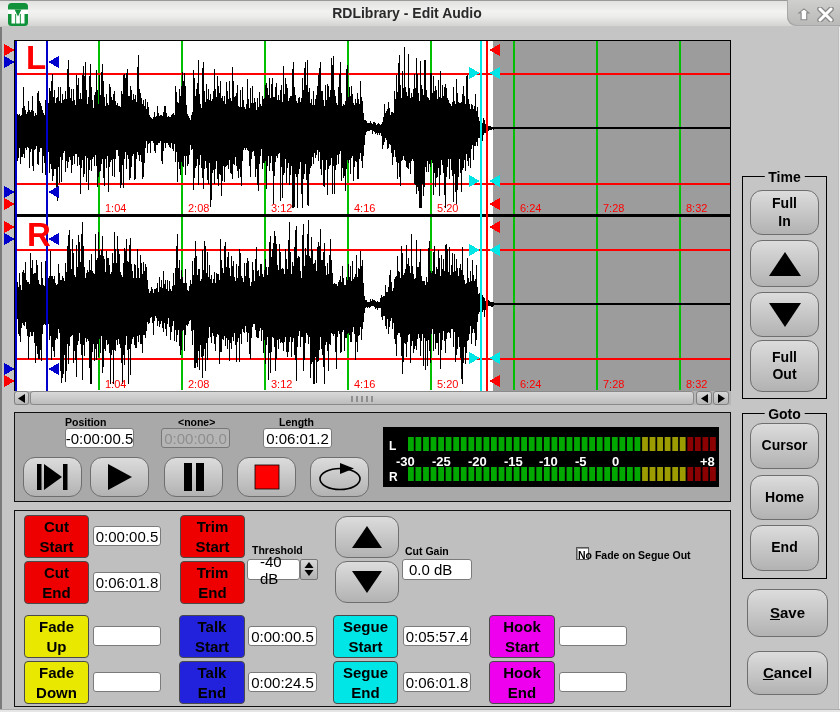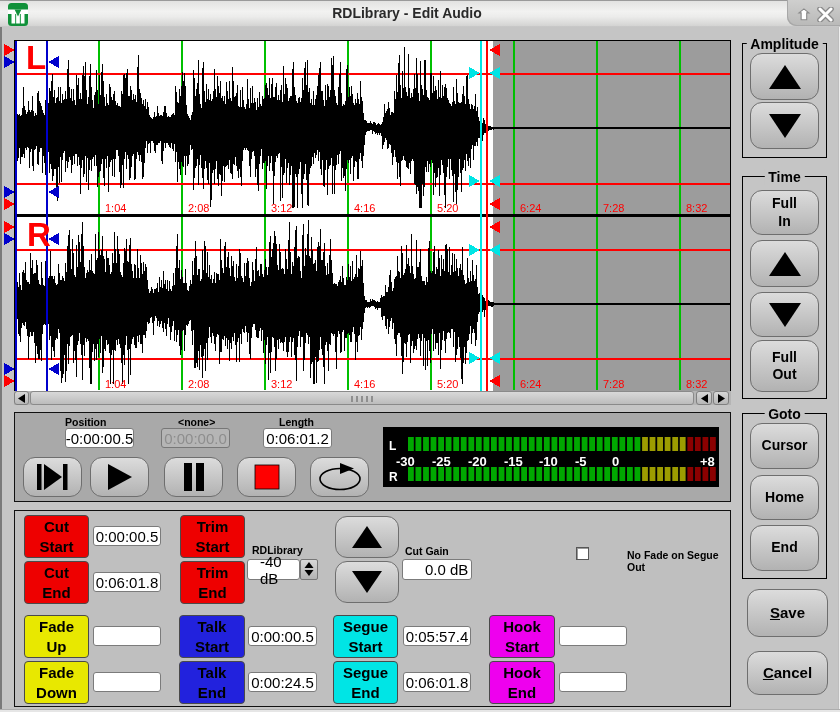--- a/index.html
+++ b/index.html
@@ -300,21 +300,21 @@
 
   <div id="markers">
 
     <div class="cbtn" style="left:9px;top:4px;width:65px;height:43px;background:#ee0000">Cut<br>Start</div>
     <div class="cbtn" style="left:9px;top:50px;width:65px;height:43px;background:#ee0000">Cut<br>End</div>
     <div class="field" style="left:78px;top:15px;width:68px;height:20px">0:00:00.5</div>
     <div class="field" style="left:78px;top:61px;width:68px;height:20px">0:06:01.8</div>
 
     <div class="cbtn" style="left:165px;top:4px;width:65px;height:43px;background:#ee0000">Trim<br>Start</div>
     <div class="cbtn" style="left:165px;top:50px;width:65px;height:43px;background:#ee0000">Trim<br>End</div>
-    <div class="lbl" style="left:237px;top:33px">RDLibrary</div>
+    <div class="lbl" style="left:237px;top:33px">Threshold</div>
     <div class="field" style="left:232px;top:48px;width:53px;height:21px;justify-content:flex-start;padding-left:12px">-40 dB</div>
     <div style="position:absolute;left:285px;top:48px;width:18px;height:21px;background:linear-gradient(#d8d8d8,#b2b2b2);border:1px solid #777;border-radius:2px">
       <svg width="10" height="7" style="position:absolute;left:3px;top:2px">
           <polygon points="5,0 9.5,6 0.5,6" fill="#000"></polygon>
         </svg>
       <svg width="10" height="7" style="position:absolute;left:3px;top:10px">
           <polygon points="0.5,0 9.5,0 5,6" fill="#000"></polygon>
         </svg>
     </div>
 
@@ -322,55 +322,42 @@
       <svg class="icon" width="30" height="22" viewBox="0 0 30 22">
           <polygon points="15,0 30,22 0,22" fill="#000"></polygon>
         </svg>
     </div>
     <div class="btn" style="left:320px;top:50px;width:64px;height:42px">
       <svg class="icon" width="30" height="22" viewBox="0 0 30 22">
           <polygon points="0,0 30,0 15,22" fill="#000"></polygon>
         </svg>
     </div>
     <div class="lbl" style="left:390px;top:34px">Cut Gain</div>
-    <div class="field" style="left:387px;top:48px;width:70px;height:21px;justify-content:flex-start;padding-left:22px">0.0 dB</div>
+    <div class="field" style="left:387px;top:48px;width:70px;height:21px;justify-content:flex-start;padding-left:6px">0.0 dB</div>
     <div style="position:absolute;left:561px;top:36px;width:13px;height:13px;background:#fff;border:1px solid #565656;box-shadow:inset 1px 1px 0 #9a9a9a"></div>
-    <div class="lbl" style="left:612px;top:38px">No Fade on Segue Out</div>
+    <div class="lbl" style="left:563px;top:38px">No Fade on Segue Out</div>
 
     <div class="cbtn" style="left:9px;top:104px;width:65px;height:43px;background:#e8e800">Fade<br>Up</div>
     <div class="cbtn" style="left:9px;top:150px;width:65px;height:43px;background:#e8e800">Fade<br>Down</div>
     <div class="field" style="left:78px;top:115px;width:68px;height:20px"></div>
     <div class="field" style="left:78px;top:161px;width:68px;height:20px"></div>
     <div class="cbtn" style="left:164px;top:104px;width:66px;height:43px;background:#2222dd">Talk<br>Start</div>
     <div class="cbtn" style="left:164px;top:150px;width:66px;height:43px;background:#2222dd">Talk<br>End</div>
     <div class="field" style="left:233px;top:115px;width:69px;height:20px">0:00:00.5</div>
     <div class="field" style="left:233px;top:161px;width:69px;height:20px">0:00:24.5</div>
     <div class="cbtn" style="left:318px;top:104px;width:65px;height:43px;background:#00e5e5">Segue<br>Start</div>
     <div class="cbtn" style="left:318px;top:150px;width:65px;height:43px;background:#00e5e5">Segue<br>End</div>
     <div class="field" style="left:388px;top:115px;width:68px;height:20px">0:05:57.4</div>
     <div class="field" style="left:388px;top:161px;width:68px;height:20px">0:06:01.8</div>
     <div class="cbtn" style="left:474px;top:104px;width:66px;height:43px;background:#ee00ee">Hook<br>Start</div>
     <div class="cbtn" style="left:474px;top:150px;width:66px;height:43px;background:#ee00ee">Hook<br>End</div>
     <div class="field" style="left:544px;top:115px;width:68px;height:20px"></div>
     <div class="field" style="left:544px;top:161px;width:68px;height:20px"></div>
   </div>
 
-  <div class="group" style="left:742px;top:43px;width:85px;height:115px">
-    <div class="gtitle">Amplitude</div>
-    <div class="btn" style="left:7px;top:9px;width:69px;height:47px">
-      <svg class="icon" width="32" height="24" viewBox="0 0 32 24">
-          <polygon points="16,0 32,24 0,24" fill="#000"></polygon>
-        </svg>
-    </div>
-    <div class="btn" style="left:7px;top:58px;width:69px;height:47px">
-      <svg class="icon" width="32" height="24" viewBox="0 0 32 24">
-          <polygon points="0,0 32,0 16,24" fill="#000"></polygon>
-        </svg>
-    </div>
-  </div>
   <div class="group" style="left:742px;top:176px;width:85px;height:223px">
     <div class="gtitle">Time</div>
     <div class="btn" style="left:7px;top:13px;width:69px;height:45px">Full<br>In</div>
     <div class="btn" style="left:7px;top:63px;width:69px;height:47px">
       <svg class="icon" width="32" height="24" viewBox="0 0 32 24">
           <polygon points="16,0 32,24 0,24" fill="#000"></polygon>
         </svg>
     </div>
     <div class="btn" style="left:7px;top:115px;width:69px;height:45px">
       <svg class="icon" width="32" height="24" viewBox="0 0 32 24">

